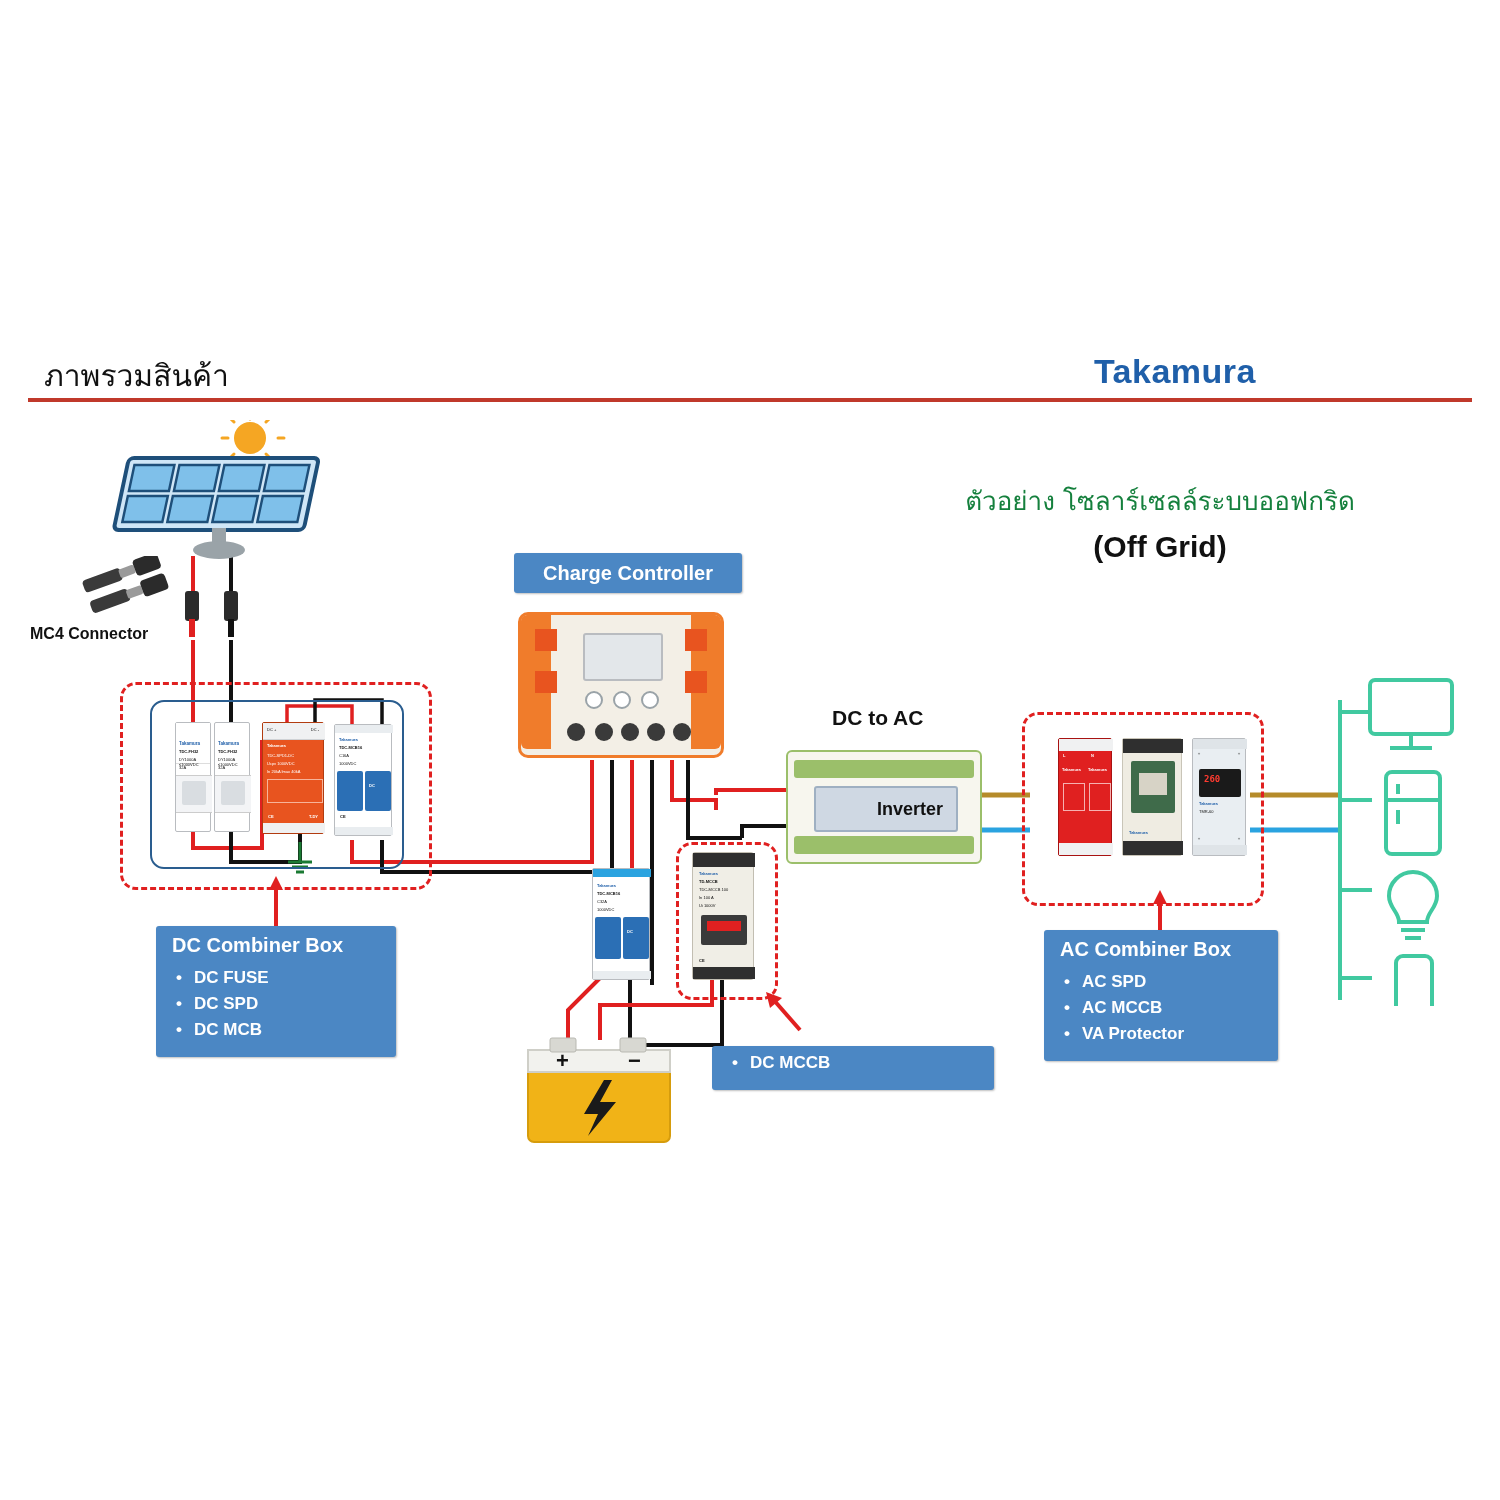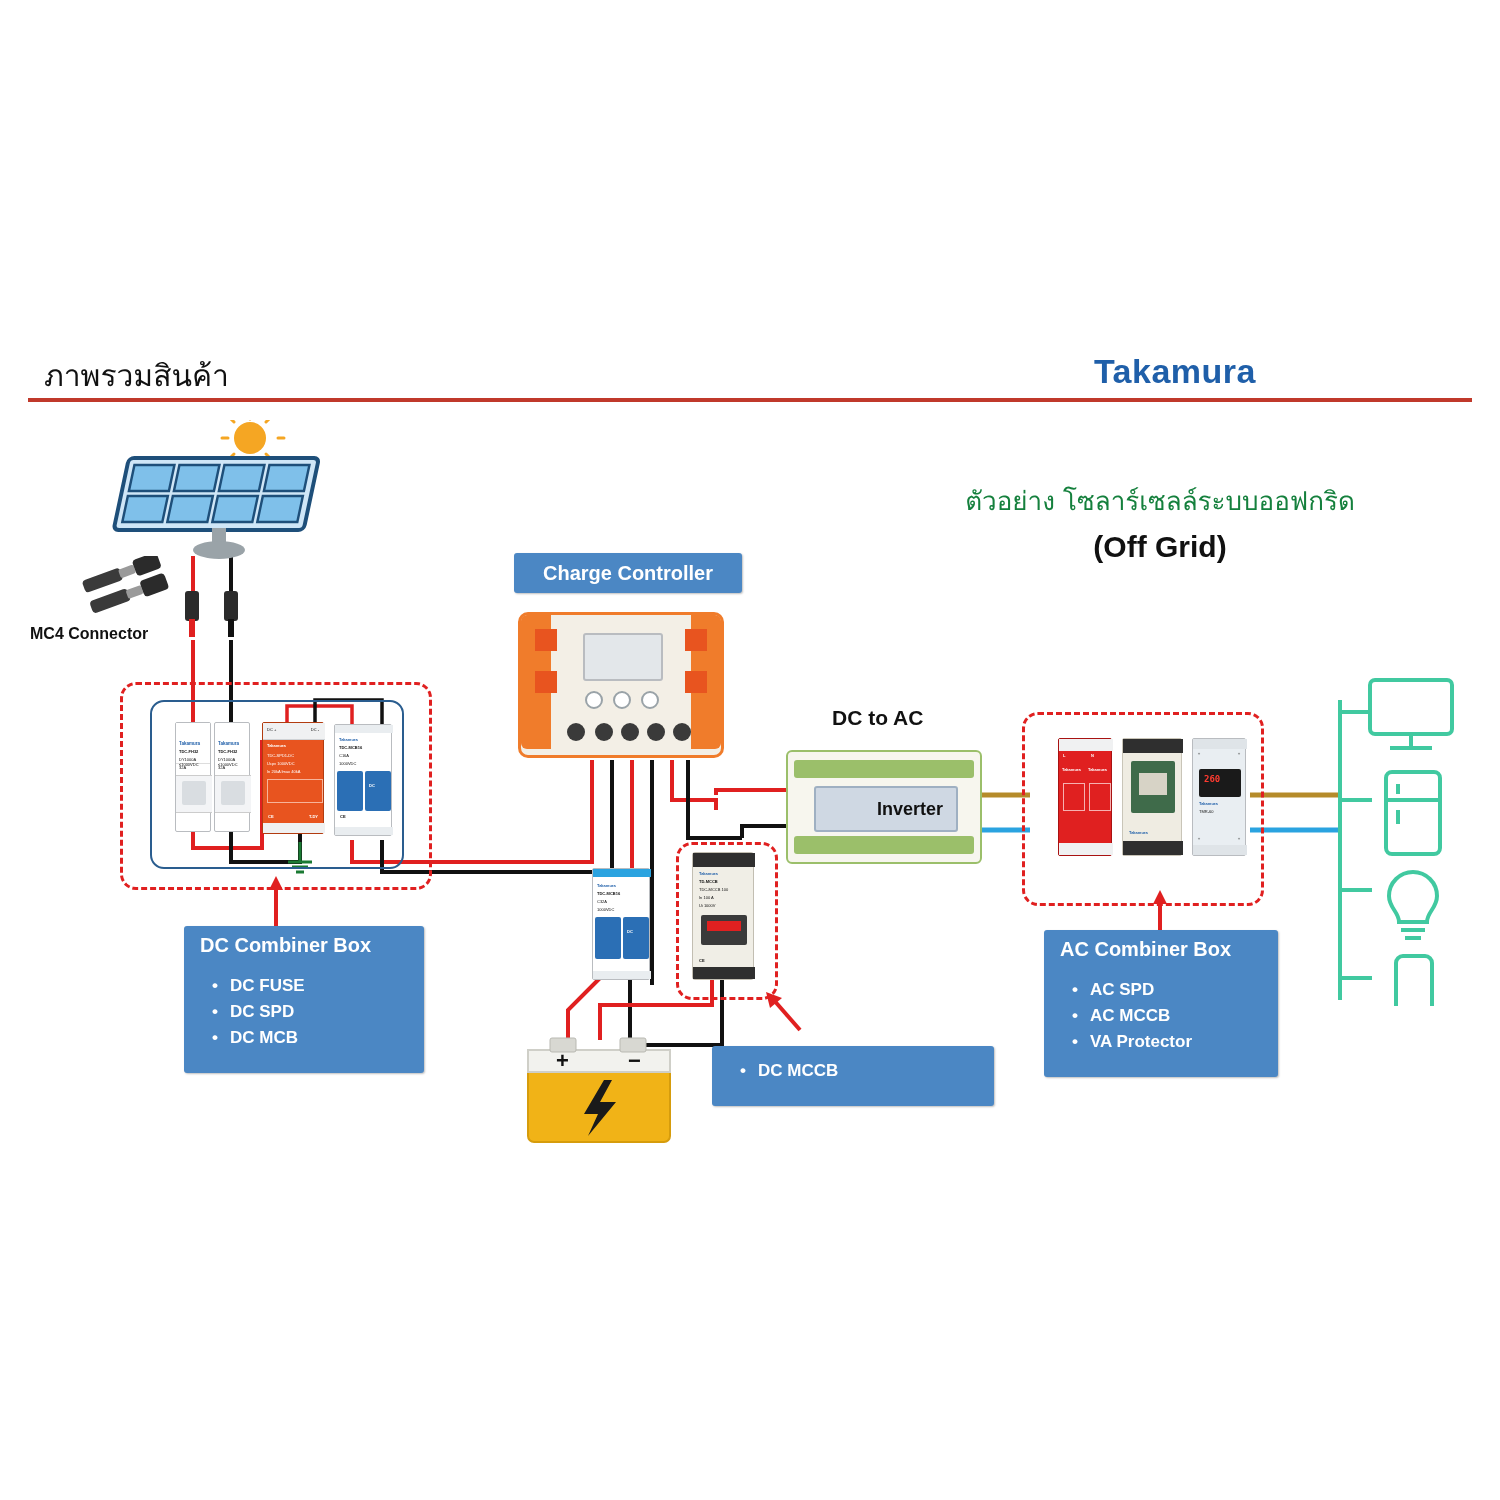--- a/index.html
+++ b/index.html
@@ -12,21 +12,21 @@
   #hdr-right{right:48px;top:352px;font-size:34px;font-weight:bold;color:#1f5fa9;letter-spacing:.5px;}
   #hdr-rule{left:28px;top:398px;width:1444px;height:4px;background:#c0392b;}
 
   
   #title-thai{left:880px;top:480px;width:560px;text-align:center;font-size:26px;color:#15803d;font-family:"DejaVu Sans",sans-serif;}
   #title-en{left:880px;top:530px;width:560px;text-align:center;font-size:30px;font-weight:bold;color:#111;}
 
   
   .chip{background:#4b87c4;color:#fff;font-weight:bold;border-radius:3px;box-shadow:1px 1px 2px rgba(0,0,0,.25);}
   .chip .t{font-size:20px;padding:8px 14px 4px 16px;}
-  .chip ul{margin:12px;padding:0 16px 10px 34px;list-style:none;}
+  .chip ul{margin:4px;padding:0 16px 10px 34px;list-style:none;}
   .chip li{font-size:17px;line-height:26px;position:relative;}
   .chip li:before{content:"•";position:absolute;left:-18px;}
 
   
   .dashbox{border:3px dashed #e02020;border-radius:16px;}
 
   
   .lbl{font-weight:bold;color:#111;}
 
   
@@ -195,21 +195,21 @@
     <div class="tinyb" style="position:absolute;top:20px;left:4px;font-weight:bold;">TDC-MCB16</div>
     <div class="tinyb" style="position:absolute;top:28px;left:4px;">C16A</div>
     <div class="tinyb" style="position:absolute;top:36px;left:4px;">1000VDC</div>
     <div style="position:absolute;top:46px;left:2px;width:26px;height:40px;background:#2b6fb5;border-radius:2px;"></div>
     <div style="position:absolute;top:46px;left:30px;width:26px;height:40px;background:#2b6fb5;border-radius:2px;"></div>
     <div class="tiny" style="position:absolute;top:58px;left:34px;font-weight:bold;">DC</div>
     <div class="tinyb" style="position:absolute;bottom:16px;left:5px;font-weight:bold;">CE</div>
     <div style="position:absolute;bottom:0;left:0;width:58px;height:8px;background:#e9edf0;"></div>
   </div>
 
-  <div class="abs chip" style="left:184px;top:926px;width:240px;">
+  <div class="abs chip" style="left:156px;top:926px;width:240px;">
     <div class="t">DC Combiner Box</div>
     <ul>
       <li>DC FUSE</li>
       <li>DC SPD</li>
       <li>DC MCB</li>
     </ul>
   </div>
 
   <div class="abs chip" style="left:514px;top:553px;width:228px;height:40px;display:flex;align-items:center;justify-content:center;">
     <span style="font-size:20px;">Charge Controller</span>

